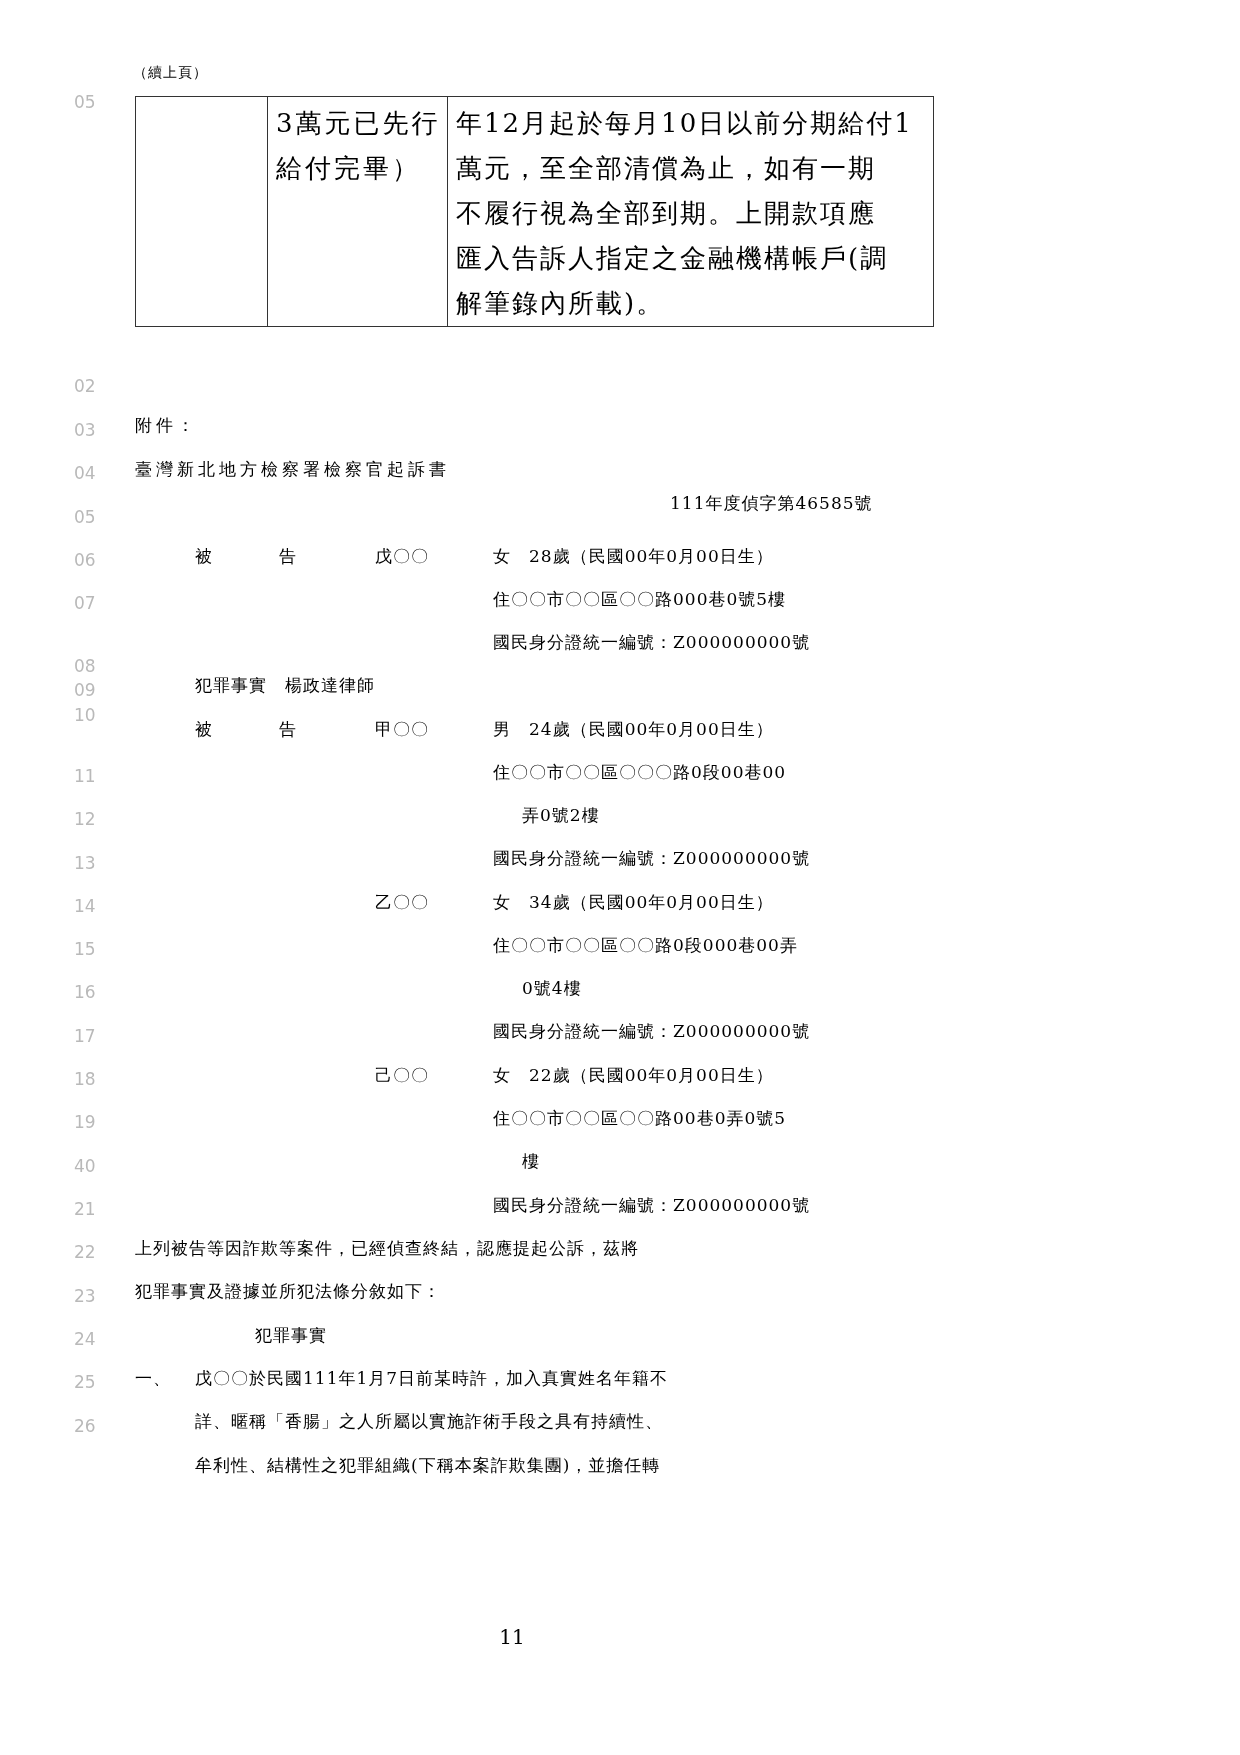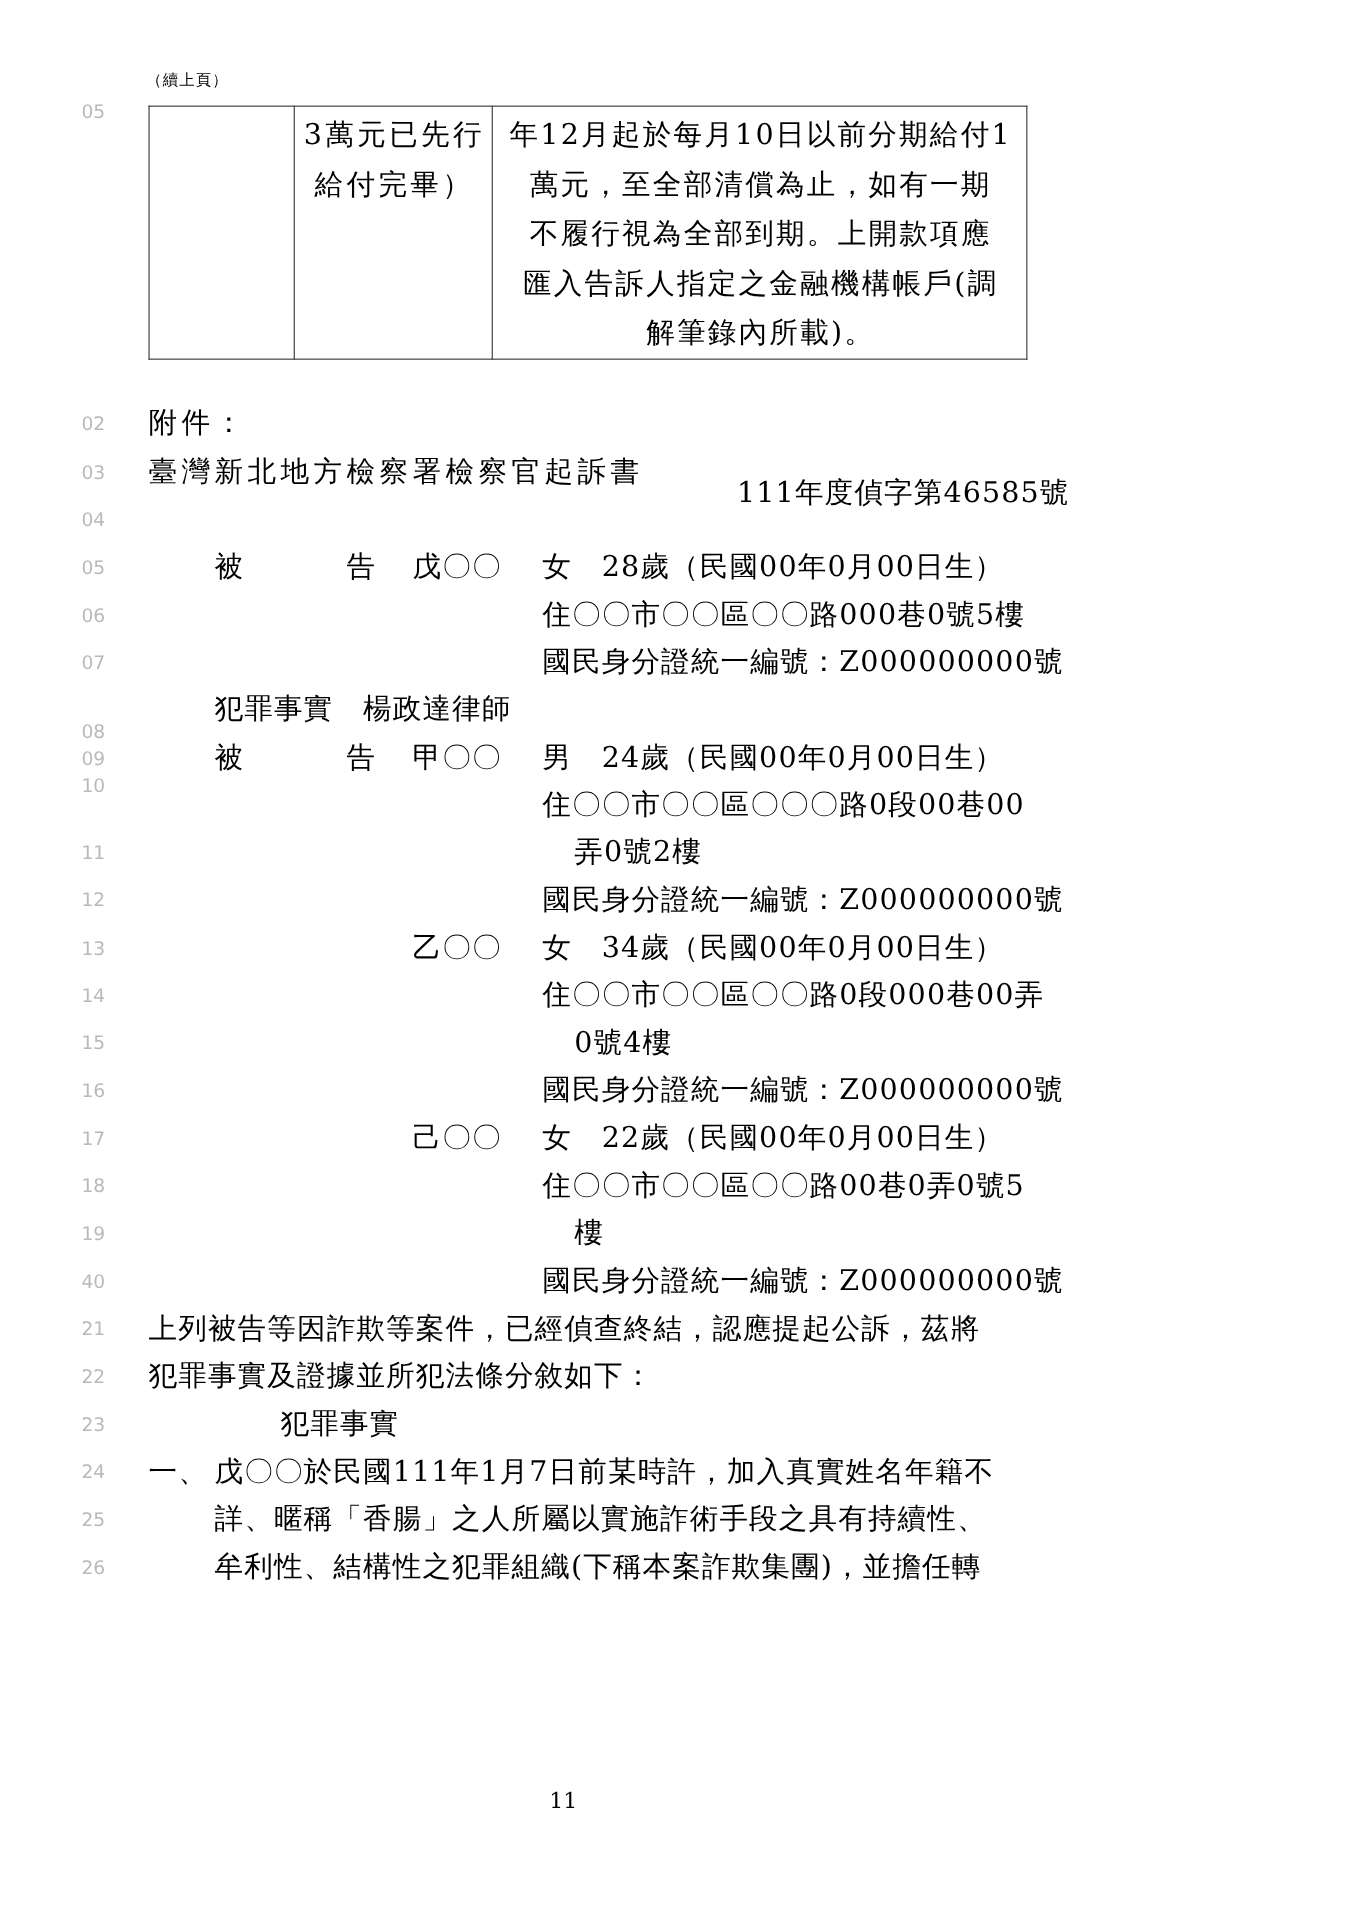--- a/index.html
+++ b/index.html
@@ -25,35 +25,35 @@
     .lineno {
       position: absolute;
       left: 74px;
       width: 40px;
       font-family: "DejaVu Sans", "Liberation Sans", sans-serif;
       font-size: 17px;
       color: #b9b9b9;
     }
     .txt {
       position: absolute;
-      font-size: 26px;
+      font-size: 17px;
       white-space: pre;
       letter-spacing: 4px;
       line-height: 30px;
+      margin-top: 40px;
     }
     .txt.tight { letter-spacing: 1px; }
     table.cont-table {
       position: absolute;
       left: 135px;
       top: 96px;
       width: 798px;
       height: 225px;
       border-collapse: collapse;
       table-layout: fixed;
-      text-align: center;
     }
     table.cont-table td {
       border: 1.5px solid #333;
       vertical-align: top;
       padding: 4px 6px 0 8px;
       font-size: 26px;
       line-height: 45px;
       letter-spacing: 3px;
     }
     .cell-line { display: block; white-space: pre; }
@@ -117,21 +117,21 @@
       <span class="cell-line">不履行視為全部到期。上開款項應</span>
       <span class="cell-line">匯入告訴人指定之金融機構帳戶(調</span>
       <span class="cell-line">解筆錄內所載)。</span>
     </td>
   </tr>
 </tbody>
   </table>
 
 <div class="txt" style="left:135px; top:370px">附件：</div>
 <div class="txt" style="left:135px; top:414px">臺灣新北地方檢察署檢察官起訴書</div>
-<div class="txt tight" style="left:670px; top:433px">111年度偵字第46585號</div>
+<div class="txt tight" style="left:670px; top:448px">111年度偵字第46585號</div>
 
 <div class="txt" style="left:195px; top:501px">被　　　告</div>
 <div class="txt tight" style="left:375px; top:501px">戊〇〇</div>
 <div class="txt tight" style="left:493px; top:501px">女　28歲（民國00年0月00日生）</div>
 <div class="txt tight" style="left:493px; top:544px">住〇〇市〇〇區〇〇路000巷0號5樓</div>
 <div class="txt tight" style="left:493px; top:587px">國民身分證統一編號：Z000000000號</div>
 
 <div class="txt tight" style="left:195px; top:630px">犯罪事實　楊政達律師</div>
 
 <div class="txt" style="left:195px; top:674px">被　　　告</div>

